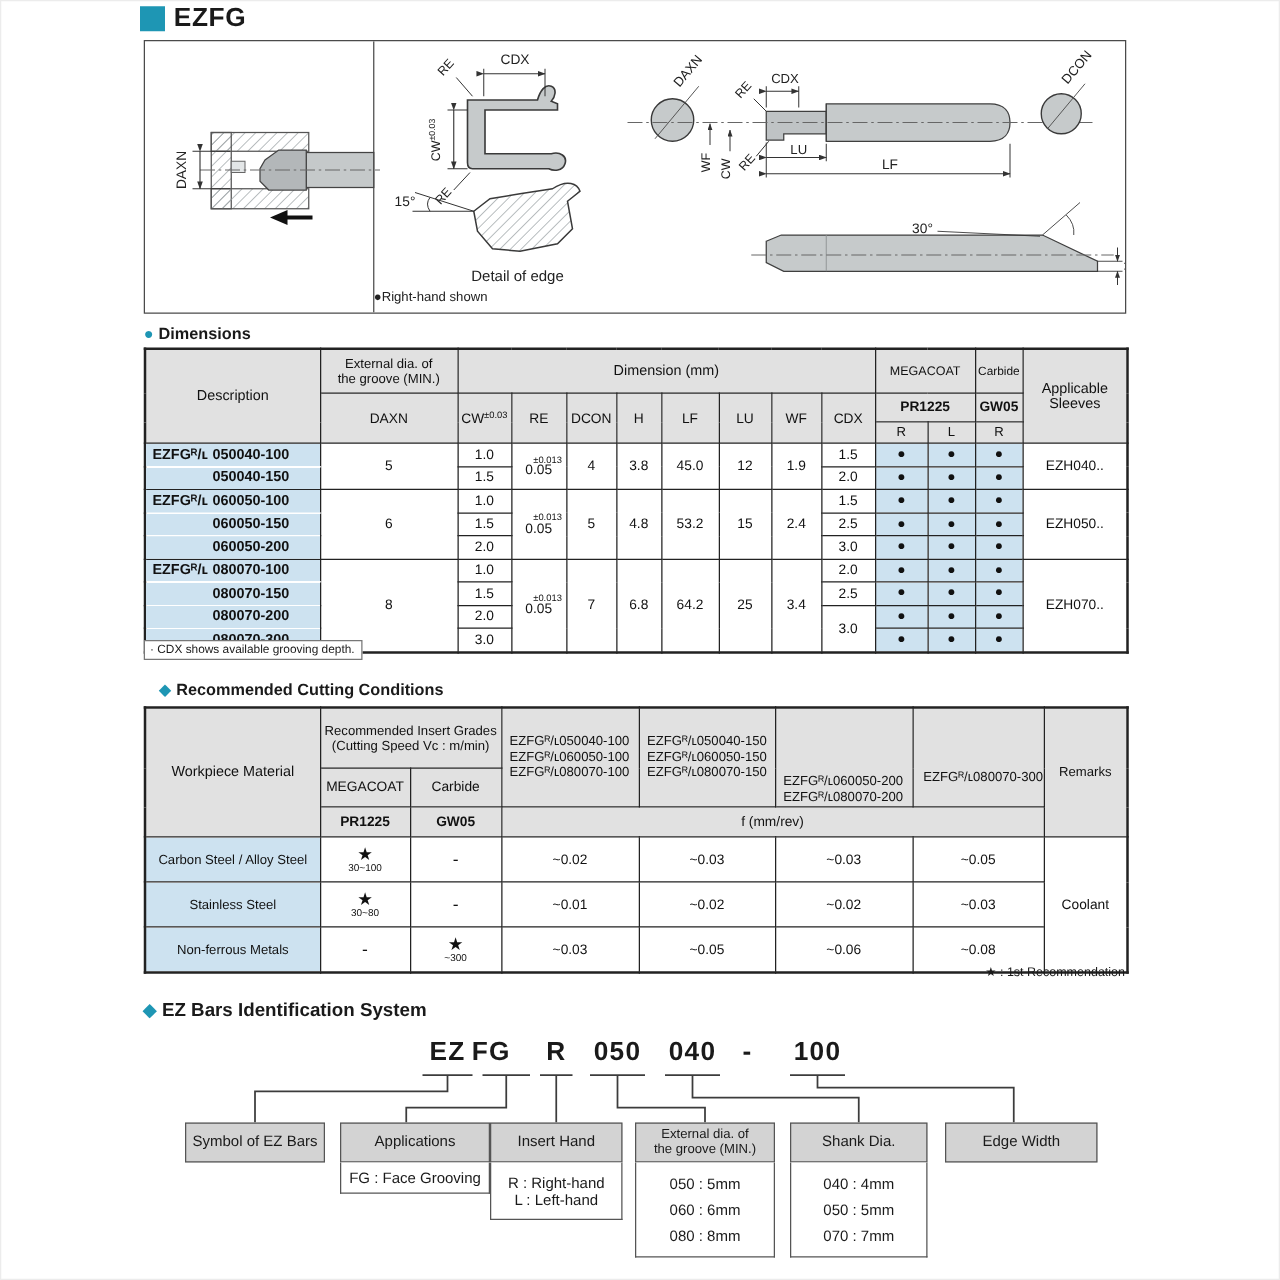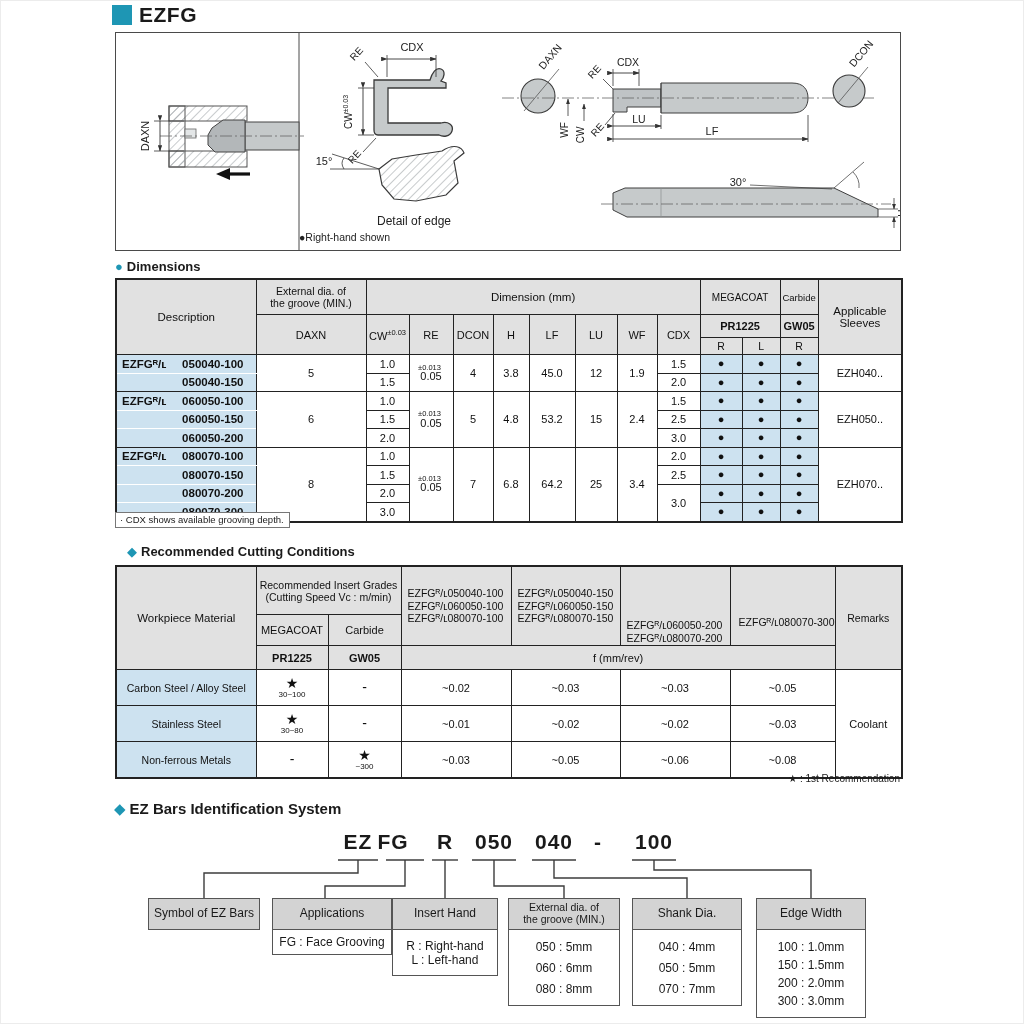--- a/index.html
+++ b/index.html
@@ -35,25 +35,25 @@
   
   .dims-table{position:absolute;left:115px;top:278px;width:786px;border:2px solid #222;}
   .dims-table tr.h1 th{height:34px;font-size:11.5px;}
   .dims-table tr.h1 th.small{font-size:10.5px;line-height:1.15;}
   .dims-table tr.h2 th{height:22px;font-size:11px;}
   .dims-table tr.h3 th{height:16px;font-size:10.5px;}
   .dims-table th.bold{font-weight:700;}
   .dims-table th sup{font-size:7.5px;}
   .dims-table tbody td{height:17.5px;font-size:11px;}
   .dims-table tbody tr.gfirst td{border-top:1.5px solid #222;}
-  .dims-table td.desc{background:var(--light-blue);font-weight:700;text-align:right;padding-right:12px;position:relative;font-size:11.5px;}
+  .dims-table td.desc{background:var(--light-blue);font-weight:700;text-align:right;padding-right:24px;position:relative;font-size:11.5px;}
   .dims-table td.desc .pfx{position:absolute;left:5px;top:50%;transform:translateY(-50%);}
   .dims-table td.desc.wsep{border-bottom:1px solid #fff;}
   .dims-table td.re{line-height:1;}
-  .dims-table td.re .tol{display:block;font-size:7.5px;text-align:center;padding:1px 3px 0 0;}
+  .dims-table td.re .tol{display:block;font-size:7.5px;text-align:right;padding:1px 3px 0 0;}
   .dims-table td.re .val{display:block;font-size:11px;padding-bottom:1px;}
   .dims-table td.dot{font-size:11px;line-height:1;}
   .dims-table td.sleeve{font-size:11px;}
 
   .dims-note{position:absolute;left:115px;top:512px;border:1px solid #777;font-size:9.5px;padding:1px 5px 2px 4px;background:#fff;}
 
   
   .cc-table{position:absolute;left:115px;top:565px;width:786px;border:2px solid #222;}
   .cc-table tr.ha th{height:47px;font-size:10.5px;}
   .cc-table tr.hb th{height:30px;font-size:11px;}
@@ -526,24 +526,18 @@
       </div>
     </div>
     <div class="idbox" style="left:520px;width:110px">
       <div class="bt">Shank Dia.</div>
       <div class="bi" style="height:76px;gap:7px">
         <div>040 : 4mm</div>
         <div>050 : 5mm</div>
         <div>070 : 7mm</div>
       </div>
     </div>
-    <div class="idbox" style="left:644px;width:110px">
+    <div class="idbox" style="left:644px;width:122px">
       <div class="bt">Edge Width</div>
-      <div class="bi" style="height:88px;gap:4px">
-        <div>100 : 1.0mm</div>
-        <div>150 : 1.5mm</div>
-        <div>200 : 2.0mm</div>
-        <div>300 : 3.0mm</div>
-      </div>
     </div>
   </div>
 
 </div>
 
 </body></html>

